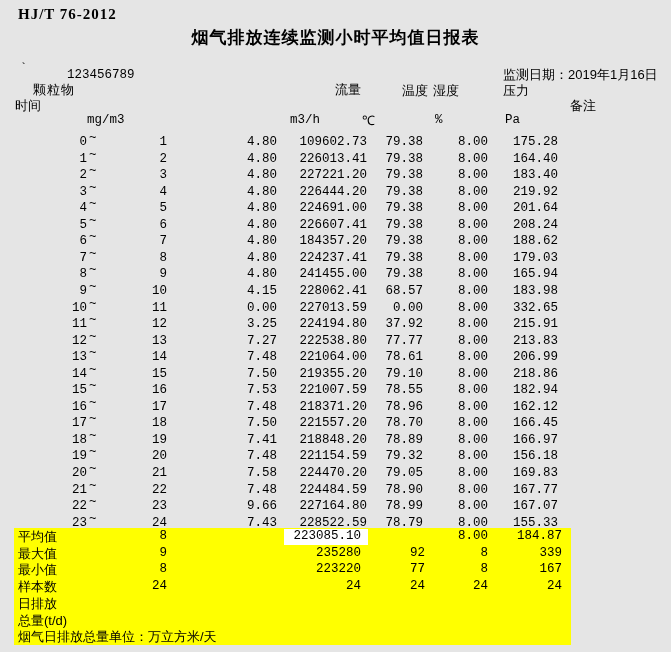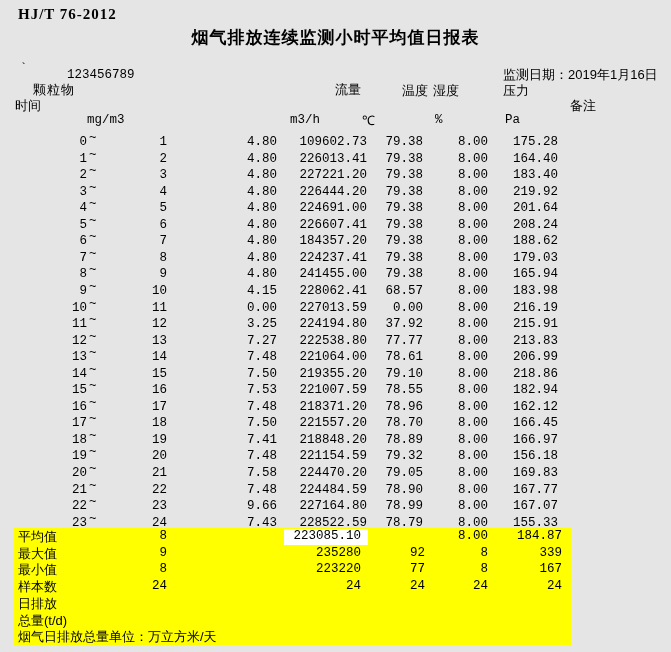--- a/index.html
+++ b/index.html
@@ -184,21 +184,21 @@
         <span class="num c-press">183.98</span>
       </div>
       <div class="trow" style="top: 299.5px;">
         <span class="num c-from">10</span>
         <span class="num c-tilde">~</span>
         <span class="num c-to">11</span>
         <span class="num c-pm">0.00</span>
         <span class="num c-flow">227013.59</span>
         <span class="num c-temp">0.00</span>
         <span class="num c-hum">8.00</span>
-        <span class="num c-press">216.19</span>
+        <span class="num c-press">332.65</span>
       </div>
       <div class="trow" style="top: 316.05px;">
         <span class="num c-from">11</span>
         <span class="num c-tilde">~</span>
         <span class="num c-to">12</span>
         <span class="num c-pm">3.25</span>
         <span class="num c-flow">224194.80</span>
         <span class="num c-temp">37.92</span>
         <span class="num c-hum">8.00</span>
         <span class="num c-press">215.91</span>

